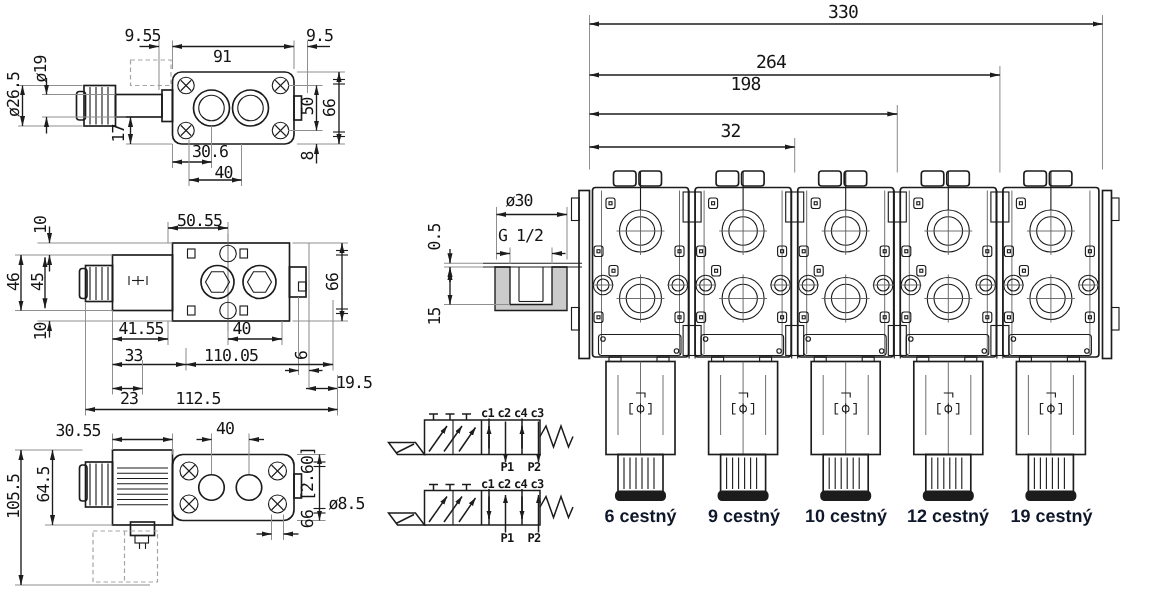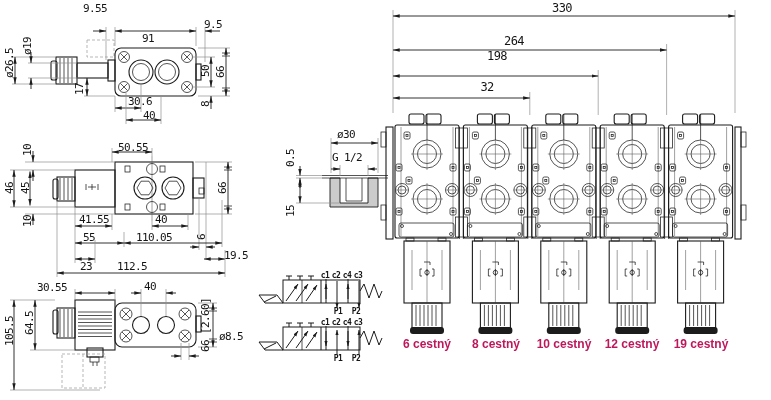--- a/index.html
+++ b/index.html
@@ -5,21 +5,21 @@
   html,body{margin:0;padding:0;background:#ffffff;}
   #stage{position:relative;width:771px;height:400px;background:#ffffff;overflow:hidden;
          font-family:"DejaVu Sans Mono",monospace;}
   #art{position:absolute;left:0;top:0;}
   .lbl{position:absolute;transform:translate(-50%,-50%);font:11px "DejaVu Sans Mono",monospace;
        color:#141414;white-space:nowrap;letter-spacing:-0.6px;line-height:1;}
   .lbl.v{transform:translate(-50%,-50%) rotate(-90deg);}
   .lbl.big{font-size:12px;}
   .lbl.sm{font-size:8px;font-weight:bold;letter-spacing:-0.5px;}
   .variant{position:absolute;transform:translate(-50%,-50%);white-space:nowrap;
-           font:bold 12px "Liberation Sans",sans-serif;color:#be185d;}
+           font:bold 12px "Liberation Sans",sans-serif;color:#0f172a;}
   svg line, svg rect, svg circle, svg path, svg polyline, svg polygon{vector-effect:none;}
   .o{stroke:#1c1c1c;stroke-width:1.1;fill:none;}
   .o2{stroke:#1c1c1c;stroke-width:0.75;fill:none;}
   .lt{stroke:#606060;stroke-width:0.6;fill:none;}
   .ext{stroke:#8f8f8f;stroke-width:0.7;fill:none;}
   .dim{stroke:#1c1c1c;stroke-width:0.9;fill:none;marker-start:url(#arw);marker-end:url(#arw);}
   .dime{stroke:#1c1c1c;stroke-width:0.9;fill:none;marker-end:url(#arw);}
   .sch{stroke:#1c1c1c;stroke-width:1;fill:none;}
   .sche{stroke:#1c1c1c;stroke-width:1;fill:none;marker-end:url(#arw2);}
   .dash{stroke:#a5a5a5;stroke-width:0.8;fill:none;stroke-dasharray:3 2;}
@@ -426,21 +426,21 @@
     <line class="ext" x1="598.2" y1="70" x2="598.2" y2="115"></line>
     <line class="ext" x1="529.8" y1="92" x2="529.8" y2="115"></line>
     <line class="dim" x1="393" y1="16" x2="735" y2="16"></line>
     <line class="dim" x1="393" y1="50" x2="666.6" y2="50"></line>
     <line class="dim" x1="393" y1="76" x2="598.2" y2="76"></line>
     <line class="dim" x1="393" y1="98" x2="529.8" y2="98"></line>
   </g>
 </svg>
 
   <div>
-    <div class="lbl" style="left:95px;top:8px">9.55</div>
+    <div class="lbl" style="left:95px;top:24px">9.55</div>
     <div class="lbl" style="left:148px;top:38px">91</div>
     <div class="lbl" style="left:213px;top:24px">9.5</div>
     <div class="lbl v" style="left:27px;top:46px">ø19</div>
     <div class="lbl v" style="left:9px;top:63px">ø26.5</div>
     <div class="lbl v" style="left:79px;top:89px">17</div>
     <div class="lbl v" style="left:205px;top:71px">50</div>
     <div class="lbl v" style="left:220px;top:72px">66</div>
     <div class="lbl v" style="left:205px;top:104px">8</div>
     <div class="lbl" style="left:140px;top:101px">30.6</div>
     <div class="lbl" style="left:149px;top:115px">40</div>
@@ -448,21 +448,21 @@
 
   <div>
     <div class="lbl v" style="left:27px;top:150px">10</div>
     <div class="lbl" style="left:133px;top:147px">50.55</div>
     <div class="lbl v" style="left:9px;top:188px">46</div>
     <div class="lbl v" style="left:25px;top:188px">45</div>
     <div class="lbl v" style="left:27px;top:221px">10</div>
     <div class="lbl v" style="left:222px;top:188px">66</div>
     <div class="lbl" style="left:94px;top:219px">41.55</div>
     <div class="lbl" style="left:161px;top:219px">40</div>
-    <div class="lbl" style="left:89px;top:237px">55</div>
+    <div class="lbl" style="left:89px;top:237px">33</div>
     <div class="lbl" style="left:154px;top:237px">110.05</div>
     <div class="lbl" style="left:86px;top:266px">23</div>
     <div class="lbl v" style="left:201px;top:237px">6</div>
     <div class="lbl" style="left:236px;top:255px">19.5</div>
     <div class="lbl" style="left:132px;top:266px">112.5</div>
   </div>
 
   <div>
     <div class="lbl" style="left:52px;top:287px">30.55</div>
     <div class="lbl" style="left:150px;top:286px">40</div>
@@ -496,19 +496,19 @@
     <div class="lbl sm" style="left:338px;top:359px">P1</div>
     <div class="lbl sm" style="left:356px;top:359px">P2</div>
   </div>
 
   <div>
     <div class="lbl big" style="left:562px;top:8px">330</div>
     <div class="lbl big" style="left:514px;top:41px">264</div>
     <div class="lbl big" style="left:497px;top:56px">198</div>
     <div class="lbl big" style="left:487px;top:87px">32</div>
     <div class="variant" style="left:427px;top:344px">6 cestný</div>
-    <div class="variant" style="left:496px;top:344px">8 cestný</div>
+    <div class="variant" style="left:496px;top:344px">9 cestný</div>
     <div class="variant" style="left:564px;top:344px">10 cestný</div>
     <div class="variant" style="left:632px;top:344px">12 cestný</div>
     <div class="variant" style="left:701px;top:344px">19 cestný</div>
   </div>
 
 </div>
 
 </body></html>

